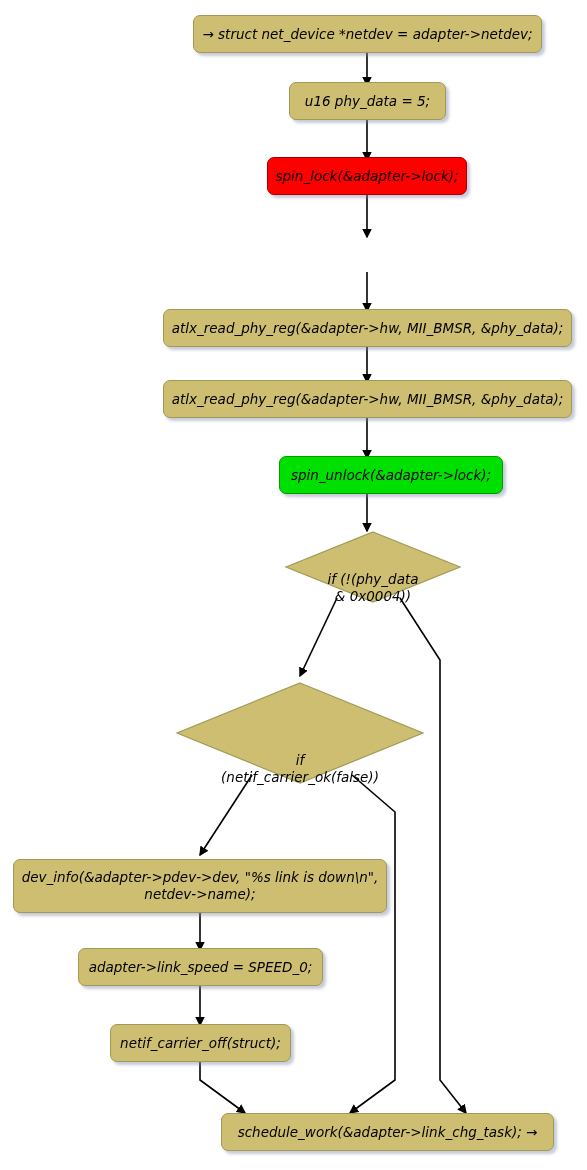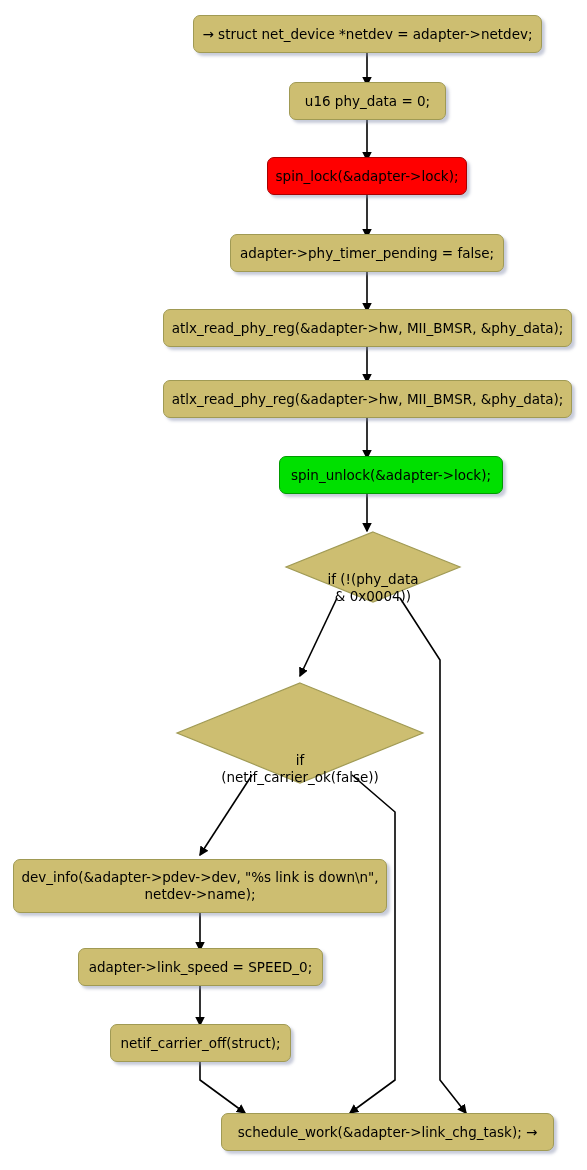--- a/index.html
+++ b/index.html
@@ -64,20 +64,21 @@
     position: absolute;
     left: 0; top: 0;
     width: 100%;
     height: 100%;
     z-index: -1;
   }
   .node .label {
     position: relative;
     z-index: 3;
     padding: 0 10px;
+    font-style: italic;
   }
   .node.decision .label {
     padding: 0;
   }
 </style>
 </head>
 <body>
 
 <div id="canvas">
 
@@ -103,30 +104,27 @@
       <path d="M 352,775 L 395,812 L 395,1080 L 350,1113"></path>
       <path d="M 400,598 L 440,660 L 440,1080 L 466,1113"></path>
     </g>
   </svg>
 
   <div class="node proc" style="left:193px; top:15px; width:349px; height:38px;">
     <span class="label">→ struct net_device *netdev = adapter-&gt;netdev;</span>
   </div>
 
   <div class="node proc" style="left:289px; top:82px; width:157px; height:38px;">
-    <span class="label">u16 phy_data = 0;</span>
+    <span class="label">u16 phy_data = 5;</span>
   </div>
 
   <div class="node proc red" style="left:267px; top:157px; width:200px; height:38px;">
     <span class="label">spin_lock(&amp;adapter-&gt;lock);</span>
   </div>
 
-  <div class="node proc" style="left:230px; top:234px; width:274px; height:38px;">
-    <span class="label">adapter-&gt;phy_timer_pending = false;</span>
-  </div>
 
   <div class="node proc" style="left:163px; top:309px; width:409px; height:38px;">
     <span class="label">atlx_read_phy_reg(&amp;adapter-&gt;hw, MII_BMSR, &amp;phy_data);</span>
   </div>
 
   <div class="node proc" style="left:163px; top:380px; width:409px; height:38px;">
     <span class="label">atlx_read_phy_reg(&amp;adapter-&gt;hw, MII_BMSR, &amp;phy_data);</span>
   </div>
 
   <div class="node proc green" style="left:255px; top:456px; width:224px; height:38px;margin-left:24px;">

